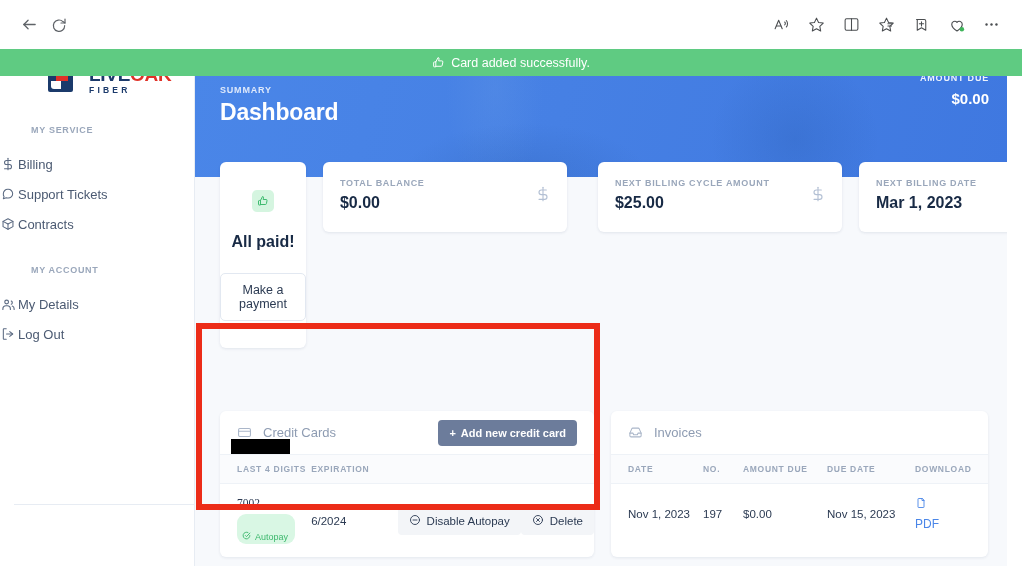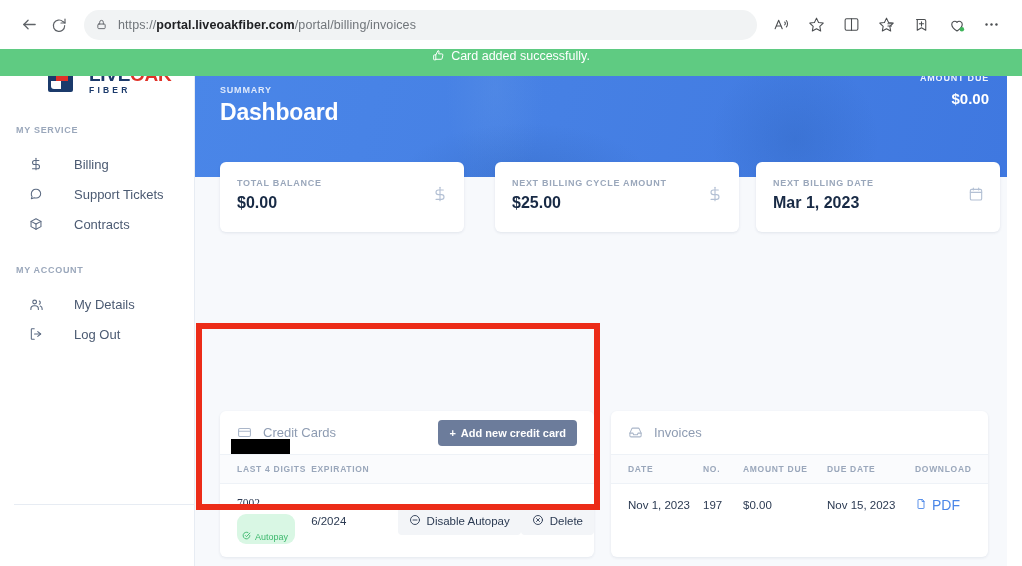--- a/index.html
+++ b/index.html
@@ -45,21 +45,21 @@
     margin-left: auto;
     display: flex; align-items: center; gap: 2px;
   }
   .chrome-actions .nav-btn { width: 33px; height: 30px; color: #4a4d50; }
 
   
   .toast {
     position: absolute; top: 49px; left: 0;
     width: 1022px; height: 27px;
     background: #5fcb82;
-    display: flex; justify-content: center;
+    display: flex; align-items: center; justify-content: center;
     gap: 6px;
     color: #ffffff; font-size: 12.5px;
     z-index: 30;
   }
   .toast svg { display: block; }
 
   
   .app { position: absolute; top: 49px; left: 0; width: 1022px; height: 517px; }
 
   
@@ -94,25 +94,25 @@
   }
   .logo-type .lt-main .live { color: #1b3a6b; }
   .logo-type .lt-main .oak { color: #e03127; }
   .logo-type .lt-sub {
     font-size: 8.5px; font-weight: 700; color: #1b3a6b;
     letter-spacing: 3.2px; margin-top: 2px;
   }
 
   .side-group-label {
     font-size: 9px; font-weight: 700; color: #9aa7bb;
-    letter-spacing: .7px; padding-left: 16px;
+    letter-spacing: .7px; padding-left: 31px;
   }
   .side-item {
     display: flex; align-items: center;
-    height: 30px; padding-left: 28px; gap: 30px;
+    height: 30px; gap: 2px;
     color: #4b5a72; font-size: 13px;
     cursor: pointer;
   }
   .side-item .s-ico {
     width: 16px; display: flex; align-items: center; justify-content: center;
     color: #5b6a82;
   }
   .side-divider {
     position: absolute; left: 14px; right: 0; top: 455px;
     border-top: 1px solid #e7ecf3;
@@ -259,22 +259,22 @@
     font-size: 9px; margin-top: 5px;
   }
   .act-btn {
     display: inline-flex; align-items: center; gap: 6px;
     background: #f3f5f8; border: none; border-radius: 4px;
     padding: 7px 11px; font-size: 11.5px; color: #2b3a52;
     font-family: "Liberation Sans", sans-serif;
     cursor: pointer; white-space: nowrap;
   }
   .pdf-link {
-    display: inline-flex; align-items: flex-end; gap: 5px;
-    color: #4a86e8; font-size: 14px; cursor: pointer;
+    display: inline-flex; align-items: flex-start; gap: 5px;
+    color: #4a86e8; font-size: 12px; cursor: pointer; flex-direction: column;
   }
 
   .annotation-box {
     position: absolute; left: 196px; top: 323px;
     width: 404px; height: 187px;
     border: 6px solid #ec2c18;
     z-index: 20; pointer-events: none;
   }
   .cell-num { color: #2b3a52; font-family: Liberation Serif, serif; }
 </style>
@@ -287,29 +287,20 @@
         <line x1="20" y1="12" x2="4" y2="12"></line>
         <polyline points="10 18 4 12 10 6"></polyline>
       </svg>
   </div>
   <div class="nav-btn">
     <svg width="16" height="16" viewBox="0 0 24 24" fill="none" stroke="currentColor" stroke-width="1.8" stroke-linecap="round" stroke-linejoin="round">
         <polyline points="21 3 21 9 15 9"></polyline>
         <path d="M20.5 13a8.5 8.5 0 1 1-2.6-6.1L21 9"></path>
       </svg>
   </div>
-  <div class="omnibox">
-    <span class="lock-icon">
-      <svg width="11" height="13" viewBox="0 0 24 24" fill="none" stroke="currentColor" stroke-width="2" stroke-linecap="round" stroke-linejoin="round">
-          <rect x="4" y="11" width="16" height="10" rx="2"></rect>
-          <path d="M8 11V7a4 4 0 0 1 8 0v4"></path>
-        </svg>
-    </span>
-    <span class="url-text"><span>https://</span><b>portal.liveoakfiber.com</b><span>/portal/billing/invoices</span></span>
-  </div>
   <div class="chrome-actions">
     <div class="nav-btn">
       <svg width="17" height="17" viewBox="0 0 24 24" fill="none" stroke="currentColor" stroke-width="1.5" stroke-linecap="round" stroke-linejoin="round">
           <path d="M3 18L8 6l5 12"></path>
           <path d="M4.8 14h6.4"></path>
           <path d="M16.5 8.5c1.2.8 1.2 3.2 0 4"></path>
           <path d="M18.8 6.5c2.2 1.6 2.2 7.4 0 9"></path>
         </svg>
     </div>
     <div class="nav-btn">
@@ -452,20 +443,30 @@
       <div class="hero-label">SUMMARY</div>
       <div class="hero-title">Dashboard</div>
       <div class="hero-right">
         <div class="hr-label">AMOUNT DUE</div>
         <div class="hr-value">$0.00</div>
       </div>
     </div>
 
     <div class="cards-row">
 
+      <div class="card paid-card">
+        <div class="paid-badge">
+          <svg width="12" height="12" viewBox="0 0 24 24" fill="none" stroke="currentColor" stroke-width="2" stroke-linecap="round" stroke-linejoin="round">
+              <path d="M7 11v9H4a1 1 0 0 1-1-1v-7a1 1 0 0 1 1-1z"></path>
+              <path d="M7 11l4-8a2.2 2.2 0 0 1 2 2.7L12.2 9H18a2 2 0 0 1 2 2.3l-1.2 6A2 2 0 0 1 16.8 19H7"></path>
+            </svg>
+        </div>
+        <div class="paid-title">All paid!</div>
+        <button class="pay-btn">Make a payment</button>
+      </div>
 
       <div class="stats-col">
         <div class="card stat-card">
           <div class="stat-label">TOTAL BALANCE</div>
           <div class="stat-value">$0.00</div>
           <span class="stat-icon">
             <svg width="16" height="16" viewBox="0 0 24 24" fill="none" stroke="currentColor" stroke-width="1.7" stroke-linecap="round">
                 <line x1="12" y1="2" x2="12" y2="22"></line>
                 <path d="M17 6H9.5a3.5 3.5 0 0 0 0 7h5a3.5 3.5 0 0 1 0 7H6"></path>
               </svg>

